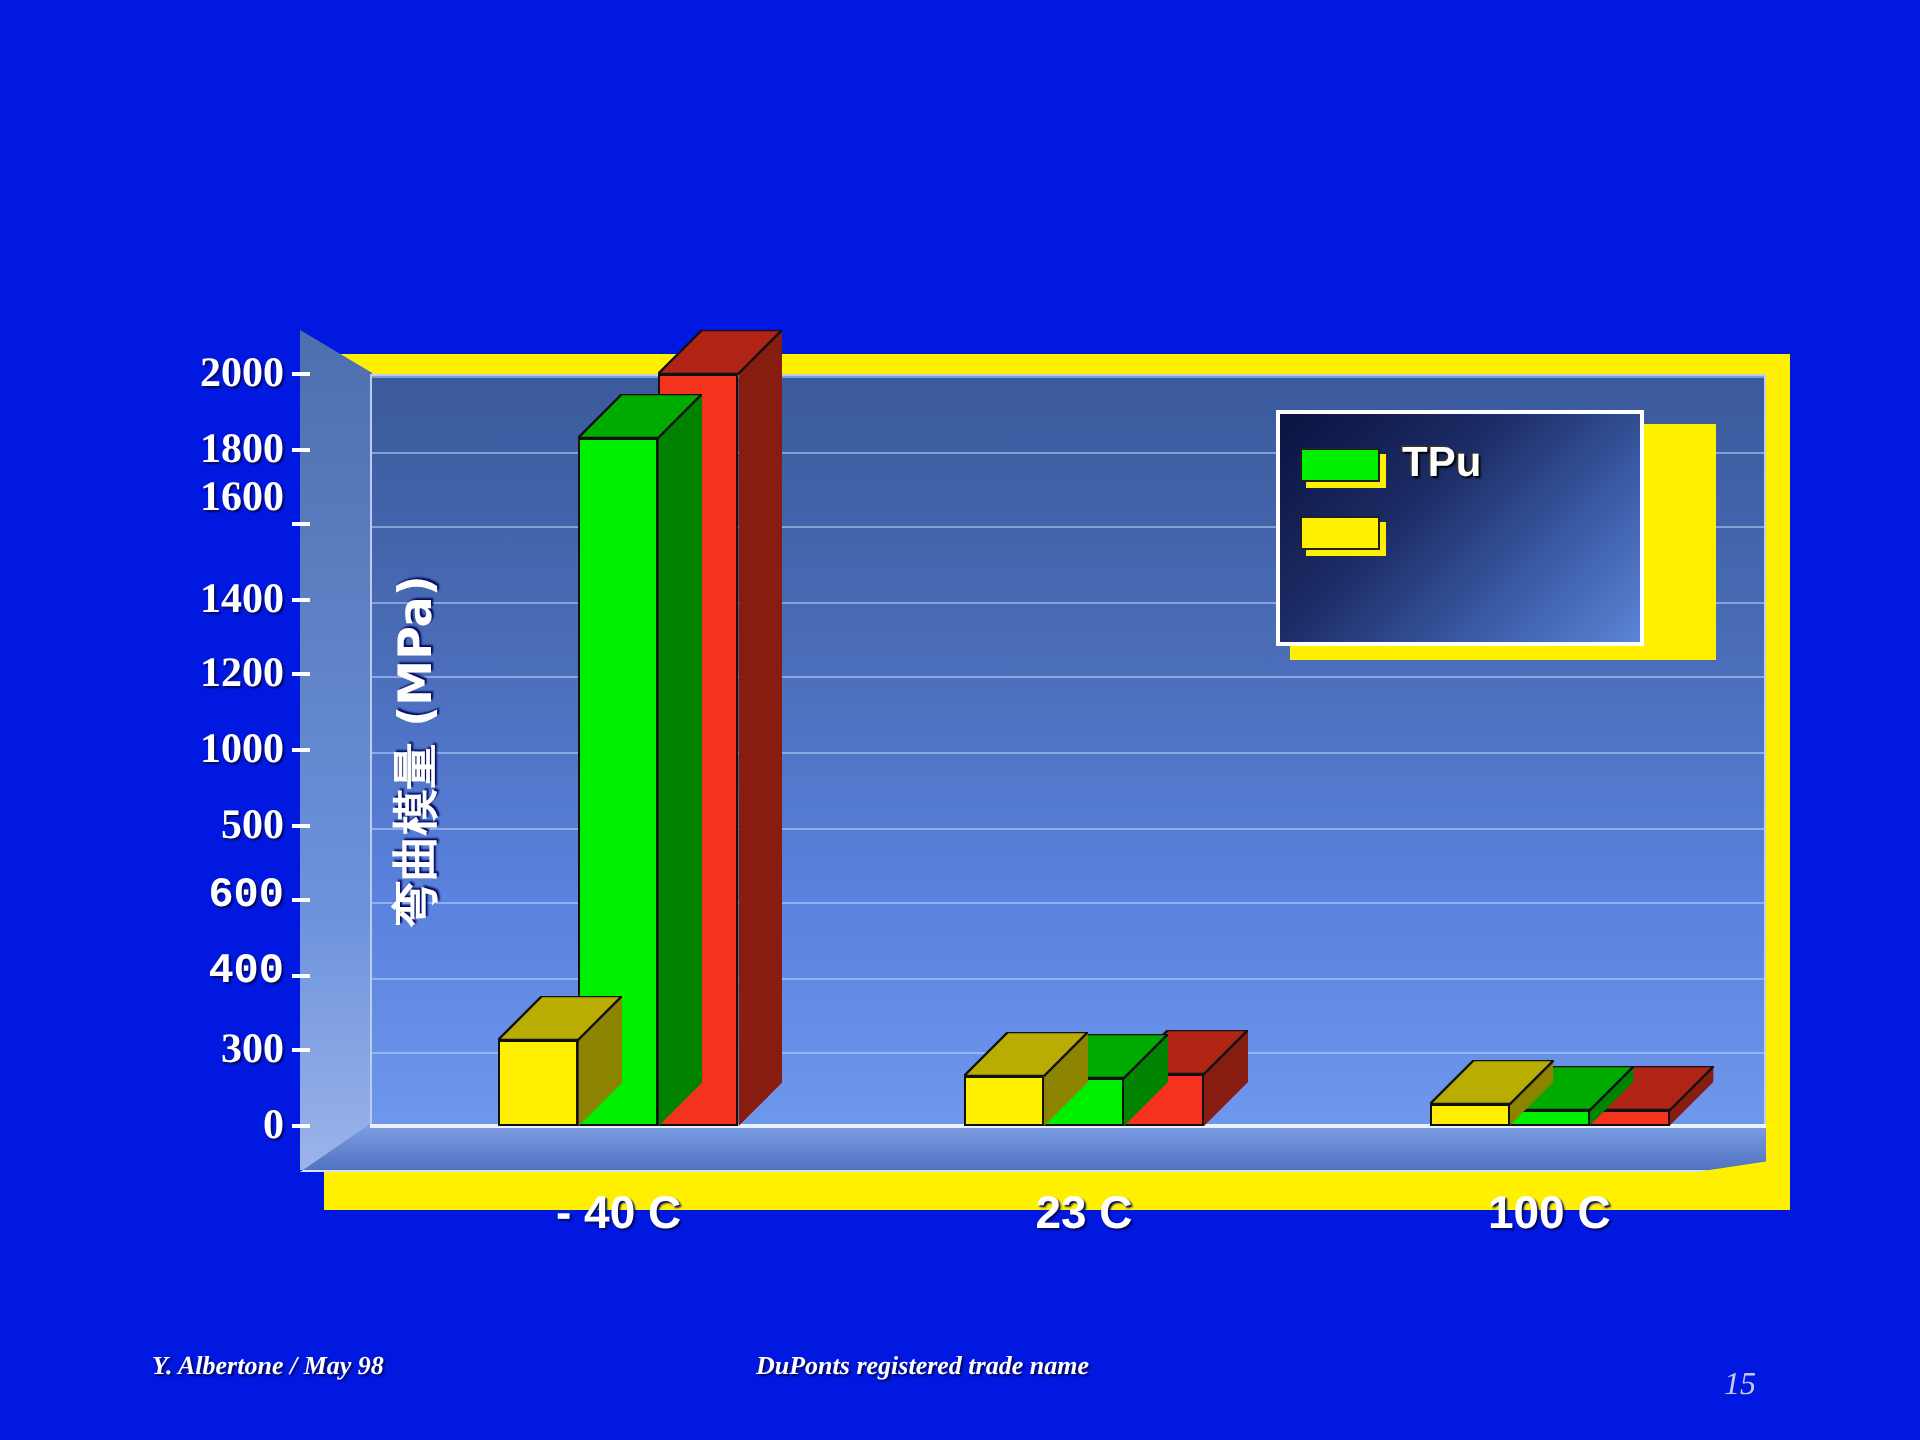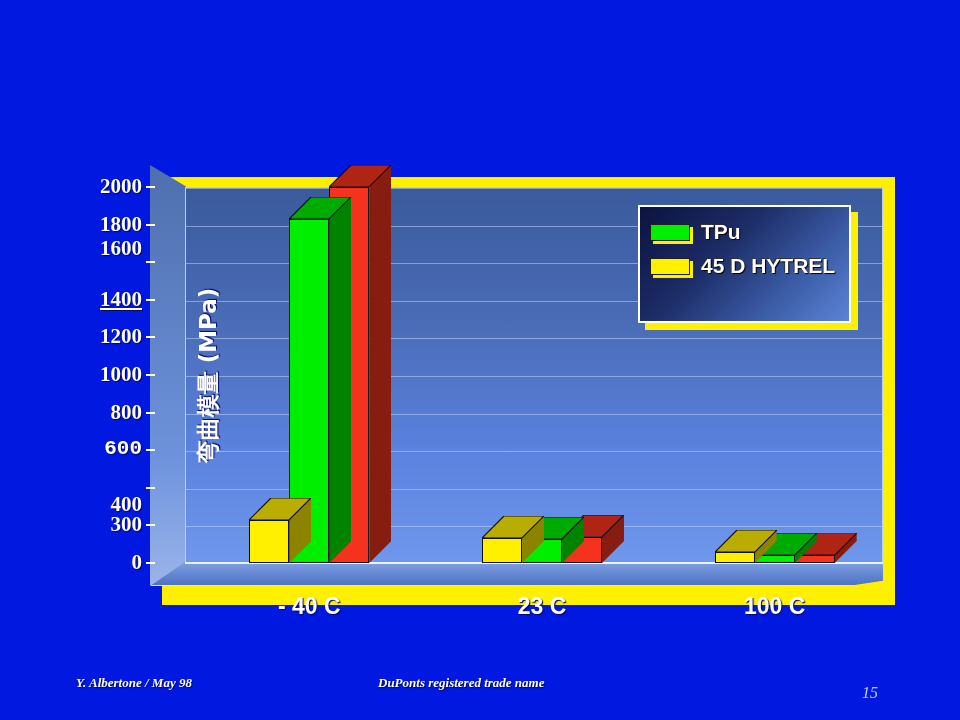--- a/index.html
+++ b/index.html
@@ -102,21 +102,21 @@
   .bar{position:absolute;}
   .bar .face{position:absolute;left:0;bottom:0;width:100%;height:100%;
              border:1px solid #111;box-sizing:border-box;}
 
   
   .legend{
     position:absolute;left:488px;top:40px;width:220px;height:125px;
   }
   .legend-shadow{position:absolute;left:7px;top:7px;width:213px;height:118px;background:#FFF000;}
   .legend-box{
-    position:absolute;left:0;top:0;width:213px;height:118px;
+    position:absolute;left:0;top:0;width:184px;height:118px;
     background:linear-gradient(135deg,#0B1340 0%,#1C2C66 38%,#3C5DA8 72%,#5D84D6 100%);
     border:2px solid #FFFFFF;box-sizing:border-box;
     padding:8px 0 0 10px;
   }
   .leg-row{display:flex;align-items:center;height:34px;}
   .leg-sw{width:40px;height:17px;border:1px solid #202020;box-sizing:border-box;
           box-shadow:3px 3px 0 #FFF000;margin-right:11px;flex:0 0 auto;}
   .leg-txt{font-family:"Liberation Sans",sans-serif;font-size:21px;font-weight:700;
            color:#FFFFFF;text-shadow:1px 1px 1px #000,-1px -1px 0 #333;white-space:nowrap;}
 
@@ -266,31 +266,31 @@
             </div>
           </div>
         </div>
     </div>
 
     <div id="yticks">
         <div class="ytick" style="top: 385px; left: -118px;">0</div>
         <div class="ytickmark" style="top: 397px; left: -4px;"></div>
         <div class="ytick" style="top: 347.4px; left: -118px;">300</div>
         <div class="ytickmark" style="top: 359.4px; left: -4px;"></div>
-        <div class="ytick" style="top: 327px; left: -118px;">400</div>
+        <div class="ytick" style="top: 310px; left: -118px; font-family: Liberation Mono, monospace;">400</div>
         <div class="ytickmark" style="top: 321.8px; left: -4px;"></div>
         <div class="ytick" style="top: 272.2px; left: -118px; font-family: Liberation Mono, monospace;">600</div>
         <div class="ytickmark" style="top: 284.2px; left: -4px;"></div>
-        <div class="ytick" style="top: 234.6px; left: -118px;">800</div>
+        <div class="ytick" style="top: 234.6px; left: -118px;">500</div>
         <div class="ytickmark" style="top: 246.6px; left: -4px;"></div>
         <div class="ytick" style="top: 197px; left: -118px;">1000</div>
         <div class="ytickmark" style="top: 209px; left: -4px;"></div>
         <div class="ytick" style="top: 159.4px; left: -118px;">1200</div>
         <div class="ytickmark" style="top: 171.4px; left: -4px;"></div>
-        <div class="ytick" style="top: 121.8px; left: -118px; text-decoration: underline;">1400</div>
+        <div class="ytick" style="top: 121.8px; left: -118px;">1400</div>
         <div class="ytickmark" style="top: 133.8px; left: -4px;"></div>
         <div class="ytick" style="top: 71px; left: -118px;">1600</div>
         <div class="ytickmark" style="top: 96.2px; left: -4px;"></div>
         <div class="ytick" style="top: 46.6px; left: -118px;">1800</div>
         <div class="ytickmark" style="top: 58.6px; left: -4px;"></div>
         <div class="ytick" style="top: 9px; left: -118px;">2000</div>
         <div class="ytickmark" style="top: 21px; left: -4px;"></div>
       </div>
     <div class="ylabel">弯曲模量 (MPa)</div>
 
@@ -302,21 +302,20 @@
 
     <div class="legend">
       <div class="legend-shadow"></div>
       <div class="legend-box" id="legendbox">
           <div class="leg-row">
             <span class="leg-sw" style="background: rgb(0, 238, 0);"></span>
             <span class="leg-txt">TPu</span>
           </div>
           <div class="leg-row">
             <span class="leg-sw" style="background: rgb(255, 240, 0);"></span>
-            <span class="leg-txt">45 D HYTREL</span>
           </div>
         </div>
     </div>
   </div>
 
   <div class="foot foot-left">Y. Albertone / May 98</div>
   <div class="foot foot-mid">DuPonts registered trade name</div>
   <div class="pageno">15</div>
 
 

